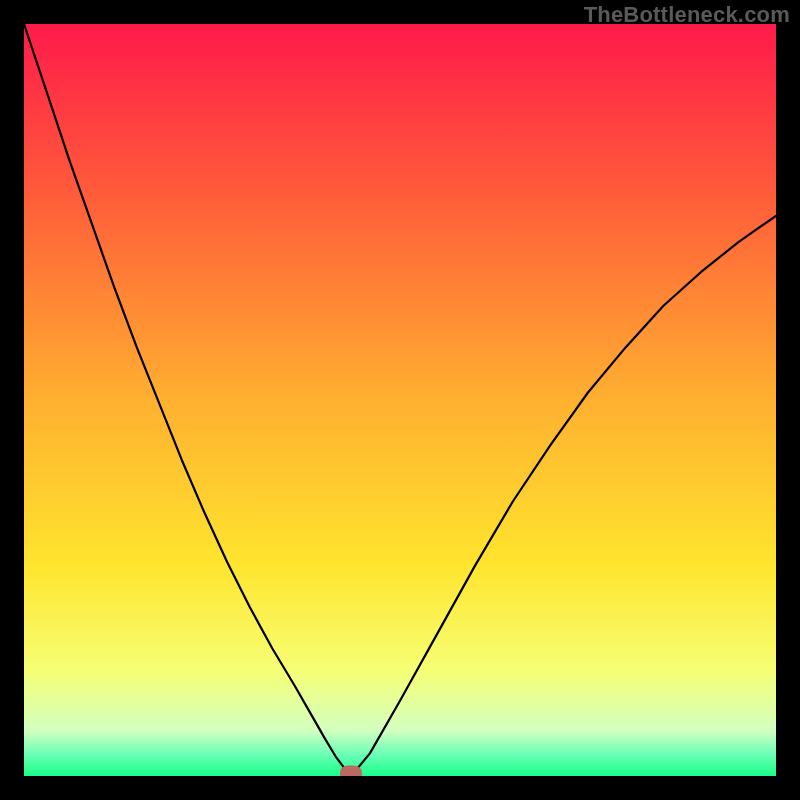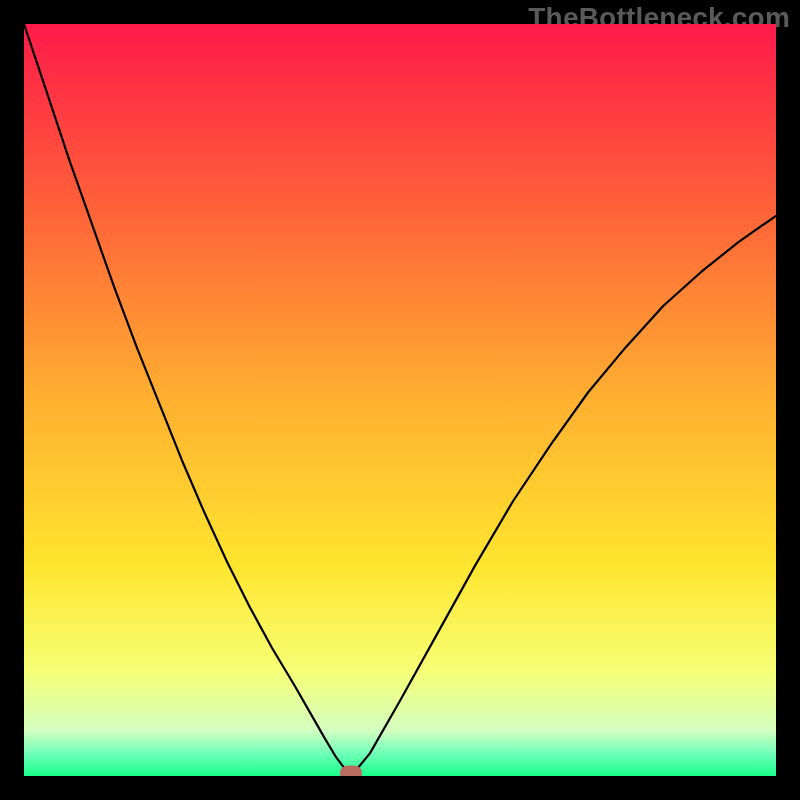--- a/index.html
+++ b/index.html
@@ -15,21 +15,21 @@
     position: relative;
     width: 800px;
     height: 800px;
     background: #000;
   }
   .watermark {
     position: absolute;
     top: 2px;
     right: 10px;
     color: #5a5a5a;
-    font-size: 28px;
+    font-size: 22px;
     font-weight: 600;
     letter-spacing: 0.2px;
     user-select: none;
   }
   .plot {
     position: absolute;
     left: 24px;
     top: 24px;
     width: 752px;
     height: 752px;

